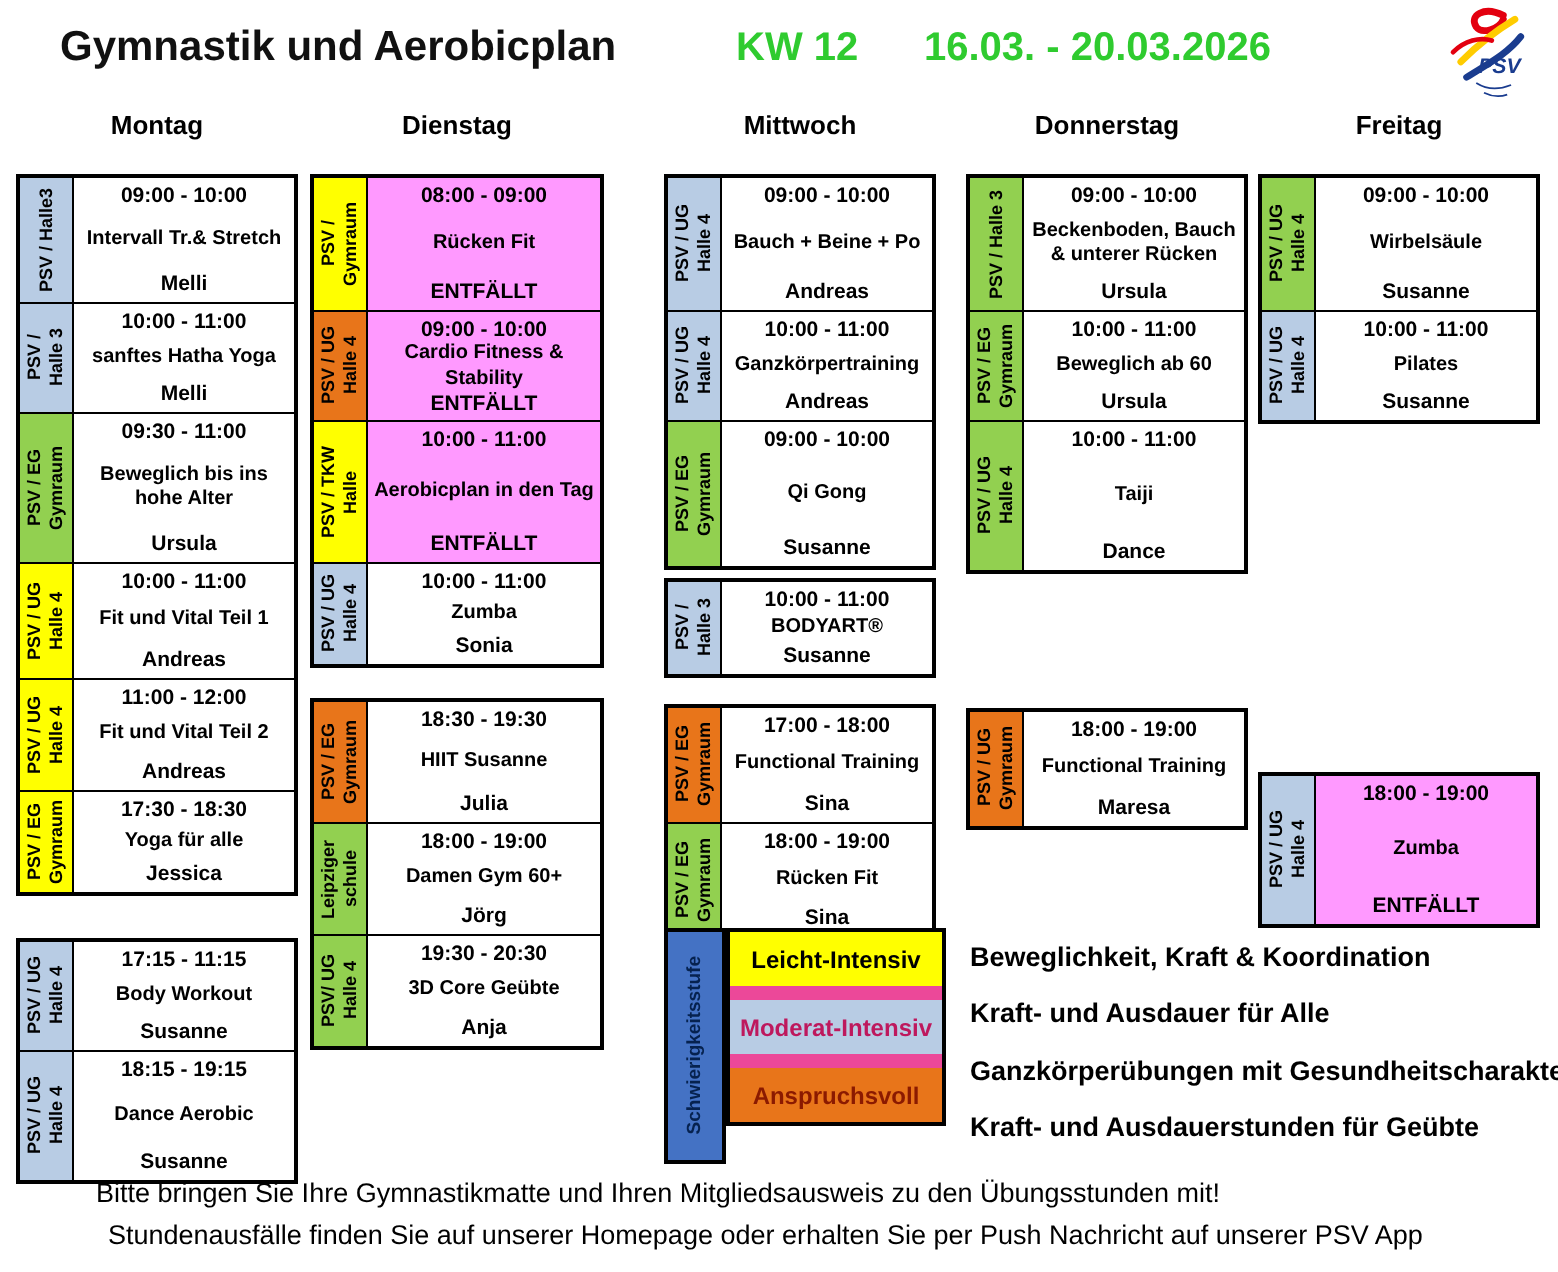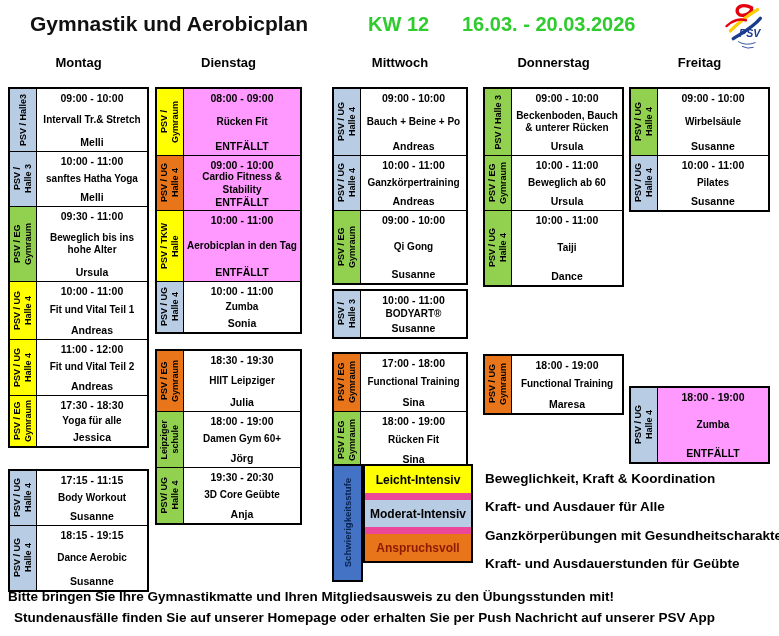--- a/index.html
+++ b/index.html
@@ -35,21 +35,21 @@
     display:flex;align-items:center;justify-content:center;margin-right:0;}
   .legend-axis span{writing-mode:vertical-rl;transform:rotate(180deg);font-size:9.5px;font-weight:bold;color:#06224f;}
   .legend-boxes{border:2px solid #000;width:106px;}
   .legend-box{height:27px;border-bottom:7px solid #ec4899;display:flex;align-items:center;justify-content:center;
     font-size:12px;font-weight:bold;}
   .legend-box:last-child{border-bottom:none;}
   .legend-desc{margin-left:12px;}
   .legend-desc div{height:28.5px;display:flex;align-items:center;font-size:13.5px;font-weight:bold;white-space:nowrap;}
   
   .notes{position:absolute;left:8px;top:586px;}
-  .notes div{font-size:13.5px;font-weight:bold;line-height:21px;white-space:nowrap;}
+  .notes div{font-size:13.5px;font-weight:normal;line-height:21px;white-space:nowrap;margin-left:40px;}
   .notes div:nth-child(2){padding-left:6px;}
 </style>
 </head>
 <body>
 
 <div class="page">
 
   <div class="title">Gymnastik und Aerobicplan</div>
   <div class="week">KW 12</div>
   <div class="daterange">16.03. - 20.03.2026</div>
@@ -207,21 +207,21 @@
           </div>
         </div>
         <div class="block" style="margin-top: 15px;">
           <div class="row" style="height: 60px;">
             <div class="venue" style="background: rgb(232, 117, 26);">
               <span>PSV / EG
 Gymraum</span>
             </div>
             <div class="content">
               <div class="t-time">18:30 - 19:30</div>
-              <div class="t-act">HIIT Leipziger</div>
+              <div class="t-act">HIIT Susanne</div>
               <div class="t-who">Julia</div>
             </div>
           </div>
           <div class="row" style="height: 55px;">
             <div class="venue" style="background: rgb(146, 208, 80);">
               <span>Leipziger
 schule</span>
             </div>
             <div class="content">
               <div class="t-time">18:00 - 19:00</div>
@@ -408,21 +408,21 @@
         </div>
       </div>
     </div>
 
   <div class="legend">
     <div class="legend-axis">
       <span>Schwierigkeitsstufe</span>
     </div>
     <div class="legend-boxes" id="legend-boxes">
         <div class="legend-box" style="background: rgb(255, 255, 0); color: rgb(0, 0, 0);">Leicht-Intensiv</div>
-        <div class="legend-box" style="background: rgb(184, 204, 228); color: #000000;">Moderat-Intensiv</div>
+        <div class="legend-box" style="background: rgb(184, 204, 228); color: #be185d;">Moderat-Intensiv</div>
         <div class="legend-box" style="background: rgb(232, 117, 26); color: rgb(139, 26, 0);">Anspruchsvoll</div>
       </div>
     <div class="legend-desc" id="legend-desc">
         <div>Beweglichkeit, Kraft &amp; Koordination</div>
         <div>Kraft- und Ausdauer für Alle</div>
         <div>Ganzkörperübungen mit Gesundheitscharakter</div>
         <div>Kraft- und Ausdauerstunden für Geübte</div>
       </div>
   </div>
 

